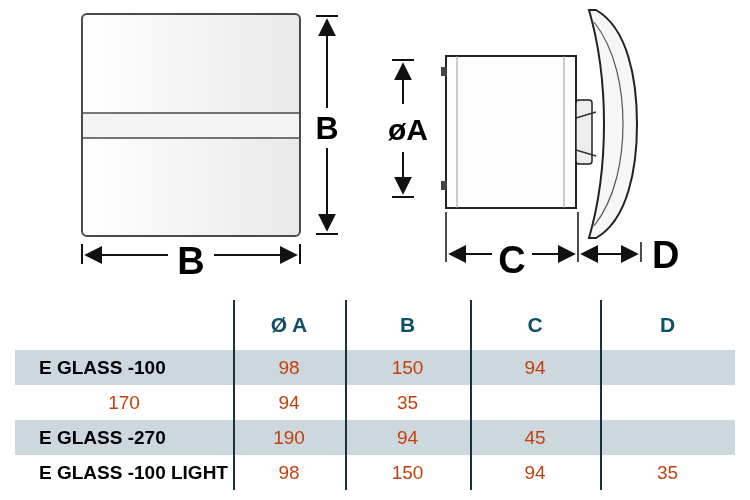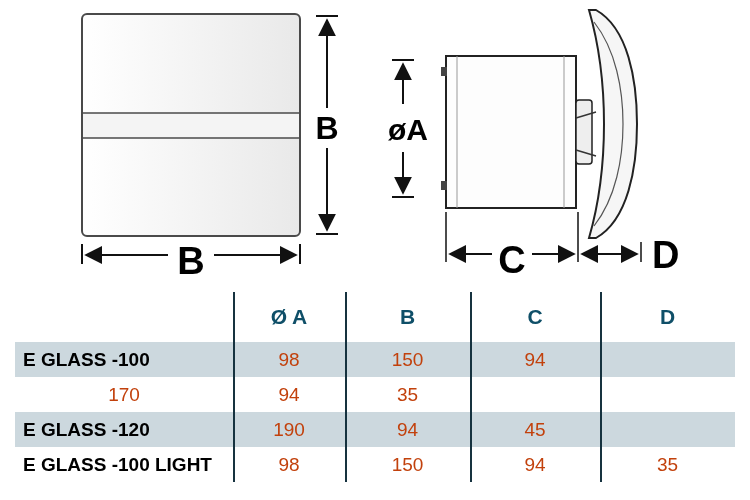--- a/index.html
+++ b/index.html
@@ -5,34 +5,34 @@
   html,body{margin:0;padding:0;}
   body{
     width:750px;height:500px;position:relative;background:#ffffff;
     font-family:"Liberation Sans", sans-serif;overflow:hidden;
   }
   .diagram-wrap{position:absolute;left:0;top:0;width:750px;height:295px;}
   svg text{font-family:"Liberation Sans", sans-serif;}
 
   
   .dim-table{
-    position:absolute;left:15px;top:292px;width:720px;
+    position:absolute;left:15px;top:300px;width:720px;
   }
   .t-row{
     display:grid;
     grid-template-columns:218px 112px 125px 130px 1fr;
     align-items:center;
   }
   .t-head{height:50px;}
   .t-data{height:35px;}
   .t-head .h-cell{
     text-align:center;font-weight:bold;font-size:21px;color:#0f4f68;
   }
   .row-label{
-    font-weight:bold;font-size:19px;color:#000;padding-left:8px;
+    font-weight:bold;font-size:19px;color:#000;padding-left:24px;
     white-space:nowrap;
   }
   .t-cell{
     text-align:center;font-size:19px;color:#c2410c;
   }
   .alt{background:#ccd8de;}
   .v-line{
     position:absolute;top:0;bottom:0;width:2px;background:#16323f;
   }
   .v1{left:218px;} .v2{left:330px;} .v3{left:455px;} .v4{left:585px;}
@@ -130,21 +130,21 @@
     <div class="t-cell">94</div>
   </div>
 
   <div class="t-row t-data">
     <div class="t-cell">170</div>
     <div class="t-cell">94</div>
     <div class="t-cell">35</div>
   </div>
 
   <div class="t-row t-data alt">
-    <div class="row-label">E GLASS -120</div>
+    <div class="row-label">E GLASS -270</div>
     <div class="t-cell">190</div>
     <div class="t-cell">94</div>
     <div class="t-cell">45</div>
   </div>
 
   <div class="t-row t-data">
     <div class="row-label">E GLASS -100 LIGHT</div>
     <div class="t-cell">98</div>
     <div class="t-cell">150</div>
     <div class="t-cell">94</div>

